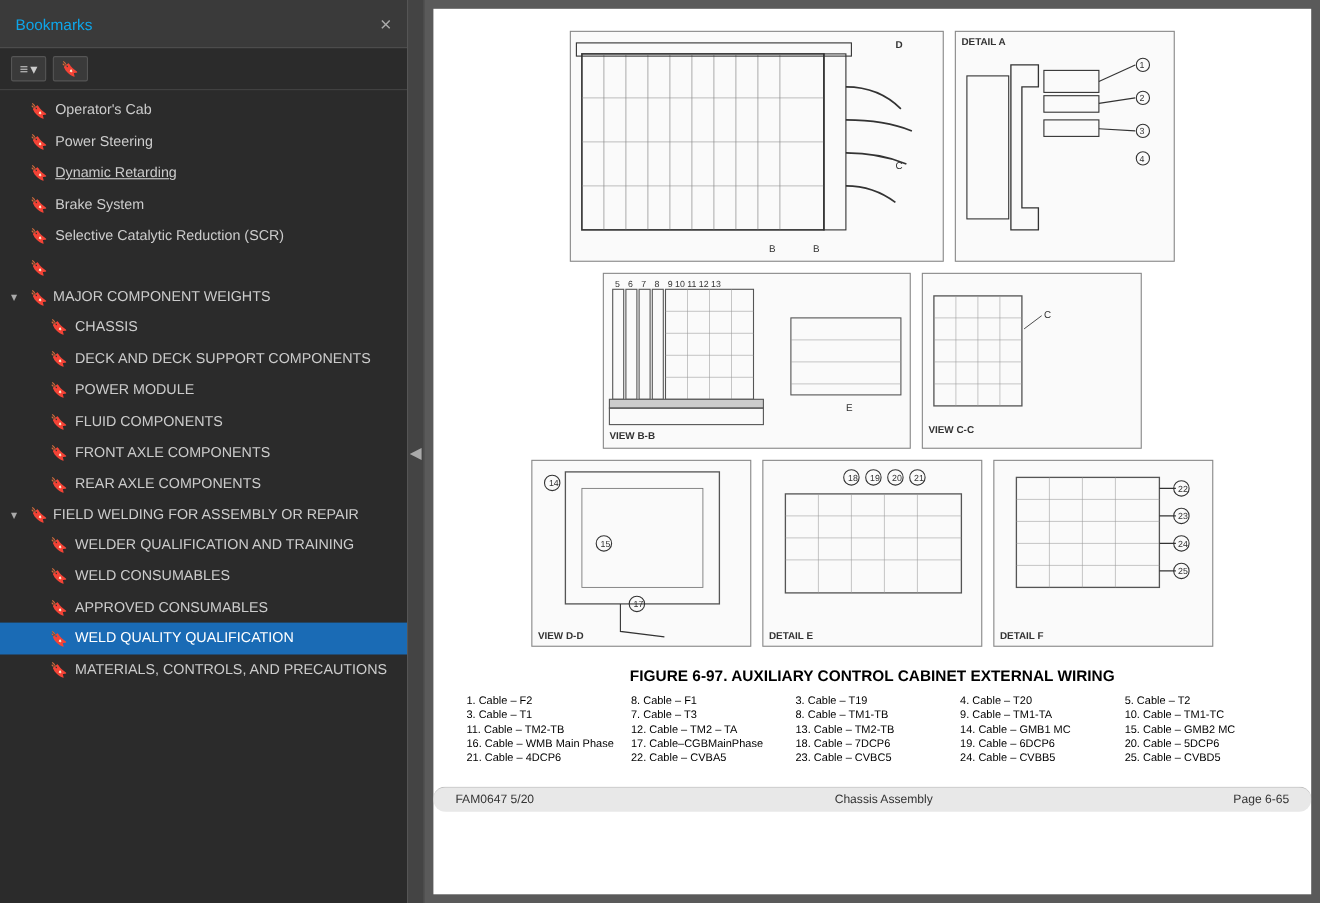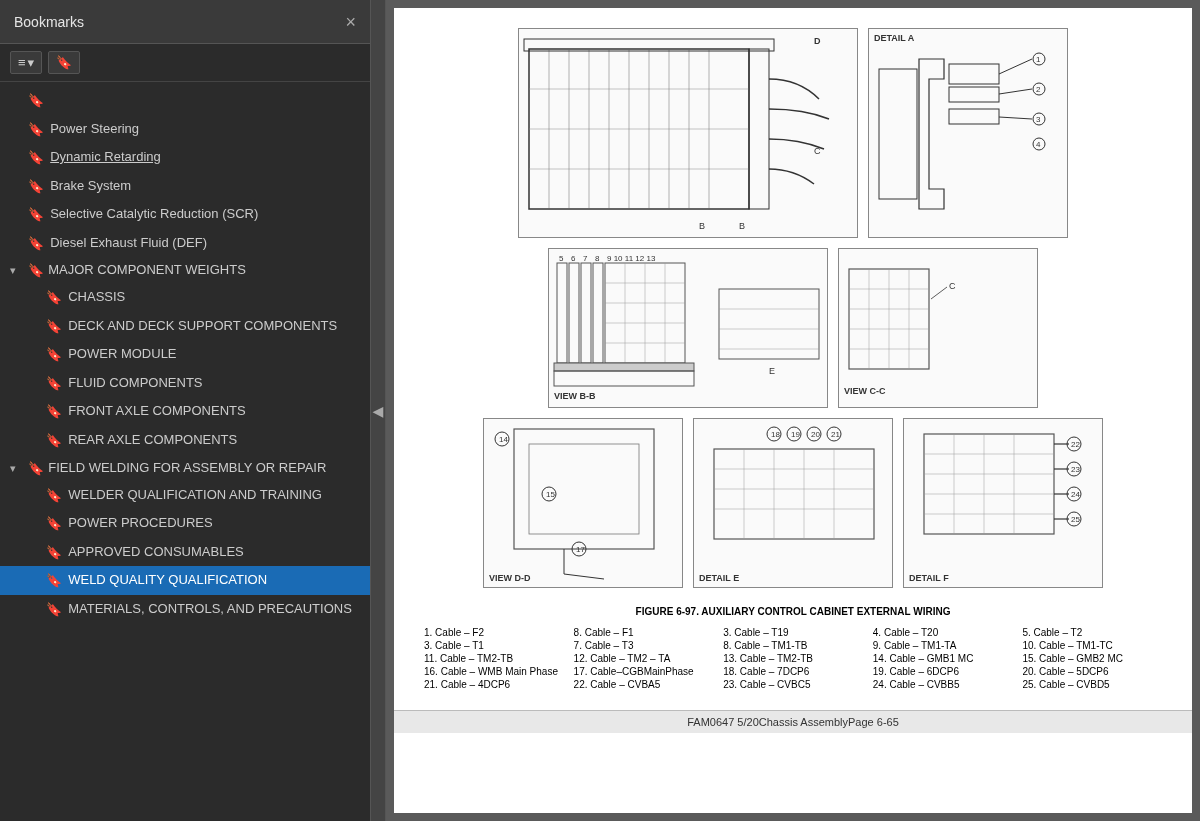--- a/index.html
+++ b/index.html
@@ -21,21 +21,21 @@
       background: #3a3a3a;
       padding: 10px 14px;
       display: flex;
       align-items: center;
       justify-content: space-between;
       border-bottom: 1px solid #555;
       height: 44px;
     }
 
     #sidebar-title {
-      color: #e5e5e5;
+      color: #0ea5e9;
       font-size: 14px;
       font-weight: 500;
     }
 
     #close-btn {
       color: #aaa;
       font-size: 18px;
       cursor: pointer;
       background: none;
       border: none;
@@ -188,21 +188,21 @@
 
     
     .tech-drawing {
       border: 1px solid #888;
       background: #fafafa;
       position: relative;
       overflow: hidden;
     }
 
     .figure-caption {
-      font-size: 10px;
+      font-size: 14px;
       font-weight: bold;
       text-align: center;
       margin: 8px 0 6px;
       color: #000;
       font-family: Arial, sans-serif;
     }
 
     .legend-area {
       width: 100%;
       font-size: 10px;
@@ -215,24 +215,25 @@
     }
 
     .legend-item { white-space: nowrap; }
 
     
     #footer-bar {
       background: #e8e8e8;
       border-top: 1px solid #bbb;
       padding: 5px 20px;
       display: flex;
-      justify-content: center;
+      justify-content: space-between;
       font-size: 11px;
       color: #333;
       font-family: Arial, sans-serif;
+      border-radius: 11px;
     }
   </style>
 </head>
 <body>
 
 <div id="sidebar">
 
   <div id="sidebar-header">
     <span id="sidebar-title">Bookmarks</span>
     <button id="close-btn">×</button>
@@ -245,20 +246,21 @@
     </button>
     <button class="toolbar-btn">
       <span>🔖</span>
     </button>
   </div>
 
   <div id="bookmark-list">
 
     <div class="bm-item indent-1">
       <span class="bm-icon">🔖</span>
+      <span class="bm-text">Operator's Cab</span>
     </div>
 
     <div class="bm-item indent-1">
       <span class="bm-icon">🔖</span>
       <span class="bm-text">Power Steering</span>
     </div>
 
     <div class="bm-item indent-1">
       <span class="bm-icon">🔖</span>
       <span class="bm-text underline">Dynamic Retarding</span>
@@ -269,21 +271,20 @@
       <span class="bm-text">Brake System</span>
     </div>
 
     <div class="bm-item indent-1">
       <span class="bm-icon">🔖</span>
       <span class="bm-text">Selective Catalytic Reduction (SCR)</span>
     </div>
 
     <div class="bm-item indent-1">
       <span class="bm-icon">🔖</span>
-      <span class="bm-text">Diesel Exhaust Fluid (DEF)</span>
     </div>
 
     <div class="section-row">
       <span class="bm-toggle">▾</span>
       <span class="bm-icon">🔖</span>
       <span class="bm-text">MAJOR COMPONENT WEIGHTS</span>
     </div>
 
     <div class="bm-item indent-2">
       <span class="bm-icon">🔖</span>
@@ -321,21 +322,21 @@
       <span class="bm-text">FIELD WELDING FOR ASSEMBLY OR REPAIR</span>
     </div>
 
     <div class="bm-item indent-2">
       <span class="bm-icon">🔖</span>
       <span class="bm-text">WELDER QUALIFICATION AND TRAINING</span>
     </div>
 
     <div class="bm-item indent-2">
       <span class="bm-icon">🔖</span>
-      <span class="bm-text">POWER PROCEDURES</span>
+      <span class="bm-text">WELD CONSUMABLES</span>
     </div>
 
     <div class="bm-item indent-2">
       <span class="bm-icon">🔖</span>
       <span class="bm-text">APPROVED CONSUMABLES</span>
     </div>
 
     <div class="bm-item indent-2 active">
       <span class="bm-icon">🔖</span>
       <span class="bm-text">WELD QUALITY QUALIFICATION</span>

